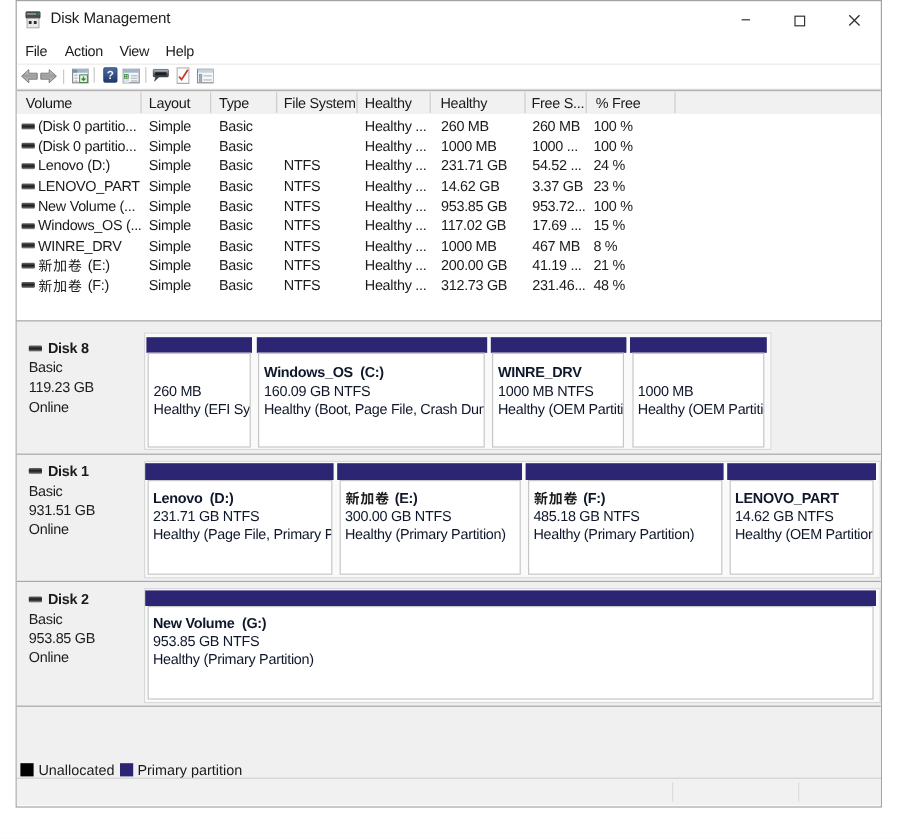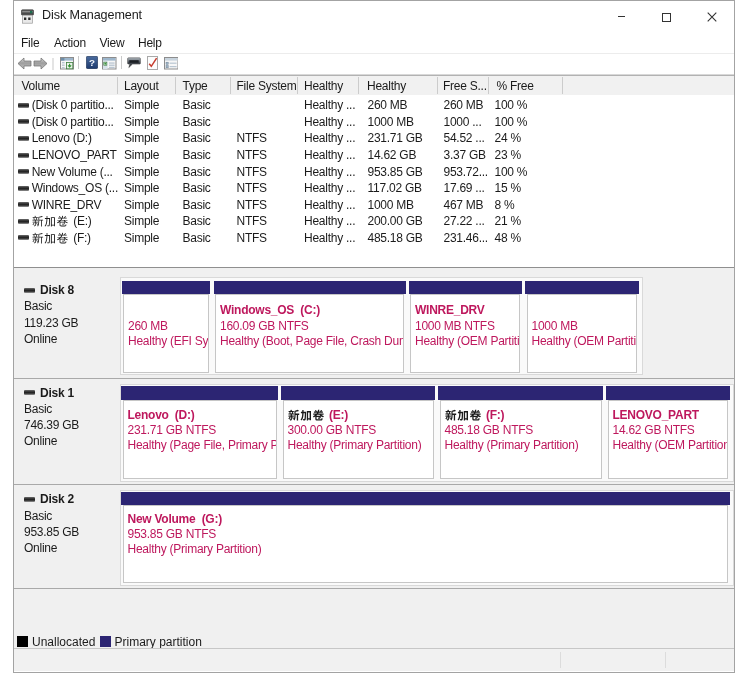--- a/index.html
+++ b/index.html
@@ -4,21 +4,21 @@
 body{width:750px;height:699px;background:#fff;font-family:"Liberation Sans",sans-serif;position:relative;overflow:hidden}
 #win{position:absolute;left:13px;top:0;width:720px;height:671px;border:1px solid #a3a3a3;background:#fff}
 .ab{position:absolute}
 .t{position:absolute;font-size:12px;color:#1b1b1b;white-space:nowrap;letter-spacing:-0.25px;transform:translateY(-50%)}
 .vicon{position:absolute;width:11px;height:5px;background:linear-gradient(#6d6d6d,#1f1f1f 45%,#3c3c3c 70%,#9a9a9a);border-radius:1px}
 .hl{position:absolute;height:1px}
 .vl{position:absolute;width:1px}
 .bx{position:absolute}
 .band{position:absolute;left:0;right:0;top:0;height:13.5px;background:#2c2573}
 .bod{position:absolute;left:1.5px;right:1.5px;top:13.5px;bottom:0;background:#fff;border:1px solid #c6c6c6;overflow:hidden}
-.bod div{font-size:12px;letter-spacing:-0.25px;white-space:nowrap;color:#be185d}
+.bod div{font-size:12px;letter-spacing:-0.25px;white-space:nowrap;color:#0f172a}
 .cont{position:absolute;border:1px solid #d9d9d9;background:#fafafa}
 </style></head><body>
 <div id="win">
 
 <svg class="ab" style="left:7px;top:8px" width="13" height="16" viewBox="0 0 13 16">
   <rect x="0.5" y="0.8" width="12" height="5.4" rx="0.9" fill="#4a4a4a" stroke="#333" stroke-width="0.6"></rect>
   <rect x="1.2" y="1.8" width="10.6" height="1.6" fill="#8d8d8d"></rect>
   <rect x="9" y="1.9" width="2.3" height="2.4" fill="#1e6e50"></rect>
   <rect x="1.5" y="6.2" width="10" height="8" fill="#e9e9e9" stroke="#9a9a9a" stroke-width="0.7"></rect>
   <rect x="3" y="8.5" width="2.3" height="2.5" fill="#2c2c2c"></rect>
@@ -192,32 +192,32 @@
 <div class="vicon" style="left:4px;top:123.7px"></div>
 <svg class="ab" style="left:17.7px;top:119.9px" width="37" height="13" viewBox="0 -10.6 37 13">
         <path d="M4.2 -2.5C4.5 -1.9 4.9 -1.1 5.1 -0.6L5.7 -1C5.6 -1.4 5.2 -2.2 4.8 -2.8ZM1.6 -2.7C1.3 -2 1 -1.3 0.5 -0.8C0.6 -0.7 1 -0.5 1.1 -0.3C1.5 -0.9 2 -1.7 2.3 -2.6ZM6.4 -8.6V-4.6C6.4 -3.1 6.3 -1.1 5.3 0.3C5.5 0.4 5.9 0.7 6 0.8C7.1 -0.7 7.2 -3 7.2 -4.6V-5H9V0.9H9.8V-5H11.1V-5.8H7.2V-8.1C8.5 -8.2 9.8 -8.5 10.8 -8.9L10 -9.5C9.2 -9.2 7.7 -8.8 6.4 -8.6ZM2.5 -9.6C2.7 -9.3 2.9 -8.9 3 -8.5H0.7V-7.8H5.8V-8.5H3.9C3.7 -8.9 3.5 -9.4 3.3 -9.8ZM4.4 -7.7C4.2 -7.2 4 -6.4 3.7 -5.9H0.5V-5.1H2.9V-3.9H0.6V-3.2H2.9V-0.2C2.9 -0.1 2.9 -0.1 2.8 -0.1C2.6 -0 2.3 -0 1.9 -0.1C2 0.2 2.1 0.5 2.1 0.7C2.7 0.7 3.1 0.7 3.4 0.5C3.6 0.4 3.7 0.2 3.7 -0.2V-3.2H5.9V-3.9H3.7V-5.1H6V-5.9H4.5C4.8 -6.4 5 -7 5.2 -7.6ZM1.5 -7.6C1.7 -7 1.9 -6.3 1.9 -5.9L2.7 -6.1C2.6 -6.5 2.4 -7.2 2.2 -7.7Z M18.9 -8.3V0.8H19.8V-0.1H22V0.7H22.9V-8.3ZM19.8 -0.9V-7.5H22V-0.9ZM14.6 -9.6 14.6 -7.5H12.9V-6.7H14.5C14.4 -3.8 14.1 -1.2 12.6 0.3C12.8 0.5 13.2 0.7 13.3 0.9C14.9 -0.8 15.3 -3.5 15.4 -6.7H17.1C17 -2.2 16.9 -0.6 16.7 -0.3C16.6 -0.2 16.5 -0.1 16.3 -0.1C16.1 -0.1 15.6 -0.1 15 -0.2C15.2 0.1 15.3 0.5 15.3 0.7C15.8 0.7 16.4 0.8 16.7 0.7C17 0.7 17.2 0.6 17.5 0.3C17.8 -0.2 17.9 -1.9 18 -7.1C18 -7.2 18 -7.5 18 -7.5H15.4L15.4 -9.6Z M28.1 -3.8H27.9C28.3 -4.1 28.7 -4.5 29 -5H31.7C32 -4.5 32.3 -4.1 32.7 -3.8ZM33.1 -9.5C32.8 -9 32.4 -8.2 32 -7.8H30.6C30.8 -8.4 31 -9 31.1 -9.7L30.2 -9.8C30.1 -9.1 29.9 -8.4 29.7 -7.8H28.2L28.7 -8.1C28.5 -8.5 28.1 -9.1 27.7 -9.5L27 -9.1C27.4 -8.7 27.8 -8.2 28 -7.8H26V-7H29.3C29.1 -6.6 28.8 -6.1 28.5 -5.7H25.3V-5H27.9C27.1 -4.2 26.2 -3.5 25 -3C25.2 -2.8 25.4 -2.5 25.5 -2.3C26.3 -2.6 27 -3.1 27.6 -3.5V-0.5C27.6 0.5 28 0.8 29.5 0.8C29.8 0.8 32.4 0.8 32.7 0.8C34 0.8 34.3 0.4 34.4 -1.1C34.2 -1.2 33.8 -1.3 33.6 -1.4C33.6 -0.2 33.4 -0 32.7 -0C32.1 -0 29.9 -0 29.5 -0C28.6 -0 28.4 -0.1 28.4 -0.5V-3H31.9C31.9 -2.3 31.8 -1.9 31.7 -1.8C31.6 -1.7 31.5 -1.7 31.3 -1.7C31.1 -1.7 30.5 -1.7 29.9 -1.8C30 -1.6 30.1 -1.3 30.1 -1.1C30.7 -1 31.4 -1 31.7 -1.1C32 -1.1 32.2 -1.1 32.4 -1.3C32.6 -1.6 32.7 -2.1 32.8 -3.4L32.8 -3.7C33.6 -3.1 34.4 -2.6 35.3 -2.3C35.5 -2.5 35.7 -2.8 35.9 -3C34.6 -3.3 33.5 -4.1 32.7 -5H35.5V-5.7H29.6C29.9 -6.1 30.1 -6.6 30.3 -7H34.7V-7.8H32.9C33.2 -8.2 33.6 -8.7 33.9 -9.2Z" fill="#1b1b1b"></path>
       </svg>
 <div class="t" style="left:59.2px;top:126.2px">(E:)</div>
 <div class="t" style="left:110px;top:126.2px">Simple</div>
 <div class="t" style="left:168.5px;top:126.2px">Basic</div>
 <div class="t" style="left:222.5px;top:126.2px">NTFS</div>
 <div class="t" style="left:290px;top:126.2px">Healthy ...</div>
 <div class="t" style="left:353.5px;top:126.2px">200.00 GB</div>
-<div class="t" style="left:429.5px;top:126.2px">27.22 ...</div>
+<div class="t" style="left:429.5px;top:126.2px">41.19 ...</div>
 <div class="t" style="left:480.5px;top:126.2px">21 %</div>
 <div class="vicon" style="left:4px;top:140.3px"></div>
 <svg class="ab" style="left:17.7px;top:136.5px" width="37" height="13" viewBox="0 -10.6 37 13">
         <path d="M4.2 -2.5C4.5 -1.9 4.9 -1.1 5.1 -0.6L5.7 -1C5.6 -1.4 5.2 -2.2 4.8 -2.8ZM1.6 -2.7C1.3 -2 1 -1.3 0.5 -0.8C0.6 -0.7 1 -0.5 1.1 -0.3C1.5 -0.9 2 -1.7 2.3 -2.6ZM6.4 -8.6V-4.6C6.4 -3.1 6.3 -1.1 5.3 0.3C5.5 0.4 5.9 0.7 6 0.8C7.1 -0.7 7.2 -3 7.2 -4.6V-5H9V0.9H9.8V-5H11.1V-5.8H7.2V-8.1C8.5 -8.2 9.8 -8.5 10.8 -8.9L10 -9.5C9.2 -9.2 7.7 -8.8 6.4 -8.6ZM2.5 -9.6C2.7 -9.3 2.9 -8.9 3 -8.5H0.7V-7.8H5.8V-8.5H3.9C3.7 -8.9 3.5 -9.4 3.3 -9.8ZM4.4 -7.7C4.2 -7.2 4 -6.4 3.7 -5.9H0.5V-5.1H2.9V-3.9H0.6V-3.2H2.9V-0.2C2.9 -0.1 2.9 -0.1 2.8 -0.1C2.6 -0 2.3 -0 1.9 -0.1C2 0.2 2.1 0.5 2.1 0.7C2.7 0.7 3.1 0.7 3.4 0.5C3.6 0.4 3.7 0.2 3.7 -0.2V-3.2H5.9V-3.9H3.7V-5.1H6V-5.9H4.5C4.8 -6.4 5 -7 5.2 -7.6ZM1.5 -7.6C1.7 -7 1.9 -6.3 1.9 -5.9L2.7 -6.1C2.6 -6.5 2.4 -7.2 2.2 -7.7Z M18.9 -8.3V0.8H19.8V-0.1H22V0.7H22.9V-8.3ZM19.8 -0.9V-7.5H22V-0.9ZM14.6 -9.6 14.6 -7.5H12.9V-6.7H14.5C14.4 -3.8 14.1 -1.2 12.6 0.3C12.8 0.5 13.2 0.7 13.3 0.9C14.9 -0.8 15.3 -3.5 15.4 -6.7H17.1C17 -2.2 16.9 -0.6 16.7 -0.3C16.6 -0.2 16.5 -0.1 16.3 -0.1C16.1 -0.1 15.6 -0.1 15 -0.2C15.2 0.1 15.3 0.5 15.3 0.7C15.8 0.7 16.4 0.8 16.7 0.7C17 0.7 17.2 0.6 17.5 0.3C17.8 -0.2 17.9 -1.9 18 -7.1C18 -7.2 18 -7.5 18 -7.5H15.4L15.4 -9.6Z M28.1 -3.8H27.9C28.3 -4.1 28.7 -4.5 29 -5H31.7C32 -4.5 32.3 -4.1 32.7 -3.8ZM33.1 -9.5C32.8 -9 32.4 -8.2 32 -7.8H30.6C30.8 -8.4 31 -9 31.1 -9.7L30.2 -9.8C30.1 -9.1 29.9 -8.4 29.7 -7.8H28.2L28.7 -8.1C28.5 -8.5 28.1 -9.1 27.7 -9.5L27 -9.1C27.4 -8.7 27.8 -8.2 28 -7.8H26V-7H29.3C29.1 -6.6 28.8 -6.1 28.5 -5.7H25.3V-5H27.9C27.1 -4.2 26.2 -3.5 25 -3C25.2 -2.8 25.4 -2.5 25.5 -2.3C26.3 -2.6 27 -3.1 27.6 -3.5V-0.5C27.6 0.5 28 0.8 29.5 0.8C29.8 0.8 32.4 0.8 32.7 0.8C34 0.8 34.3 0.4 34.4 -1.1C34.2 -1.2 33.8 -1.3 33.6 -1.4C33.6 -0.2 33.4 -0 32.7 -0C32.1 -0 29.9 -0 29.5 -0C28.6 -0 28.4 -0.1 28.4 -0.5V-3H31.9C31.9 -2.3 31.8 -1.9 31.7 -1.8C31.6 -1.7 31.5 -1.7 31.3 -1.7C31.1 -1.7 30.5 -1.7 29.9 -1.8C30 -1.6 30.1 -1.3 30.1 -1.1C30.7 -1 31.4 -1 31.7 -1.1C32 -1.1 32.2 -1.1 32.4 -1.3C32.6 -1.6 32.7 -2.1 32.8 -3.4L32.8 -3.7C33.6 -3.1 34.4 -2.6 35.3 -2.3C35.5 -2.5 35.7 -2.8 35.9 -3C34.6 -3.3 33.5 -4.1 32.7 -5H35.5V-5.7H29.6C29.9 -6.1 30.1 -6.6 30.3 -7H34.7V-7.8H32.9C33.2 -8.2 33.6 -8.7 33.9 -9.2Z" fill="#1b1b1b"></path>
       </svg>
 <div class="t" style="left:59.2px;top:142.8px">(F:)</div>
 <div class="t" style="left:110px;top:142.8px">Simple</div>
 <div class="t" style="left:168.5px;top:142.8px">Basic</div>
 <div class="t" style="left:222.5px;top:142.8px">NTFS</div>
 <div class="t" style="left:290px;top:142.8px">Healthy ...</div>
-<div class="t" style="left:353.5px;top:142.8px">485.18 GB</div>
+<div class="t" style="left:353.5px;top:142.8px">312.73 GB</div>
 <div class="t" style="left:429.5px;top:142.8px">231.46...</div>
 <div class="t" style="left:480.5px;top:142.8px">48 %</div>
 </div>
 
 <div class="hl" style="left:0;right:0;top:266px;background:#8f8f8f"></div>
 
 <div class="ab" id="pane" style="left:0;top:267px;width:720px;height:380px;background:#f0f0f0"></div>
 <div class="hl" style="left:0;right:0;top:377px;background:#a9a9a9"></div>
 <div class="hl" style="left:0;right:0;top:482.5px;background:#a9a9a9"></div>
 <div class="hl" style="left:0;right:0;top:586.5px;background:#a9a9a9"></div>
@@ -255,21 +255,21 @@
 <div class="bx" style="left:511px;top:279.5px;width:113.5px;height:92px">
       <div class="band"></div>
       <div class="bod">
         <div class="t" style="left:4px;top:30.5px">1000 MB</div>
         <div class="t" style="left:4px;top:46px">Healthy (OEM Partition)</div>
       </div>
     </div>
 <div class="vicon" style="left:10px;top:389px"></div>
     <div class="t" style="left:26px;top:391.5px;font-weight:bold">Disk 1</div>
     <div class="t" style="left:10px;top:407.5px">Basic</div>
-    <div class="t" style="left:10px;top:423.5px">746.39 GB</div>
+    <div class="t" style="left:10px;top:423.5px">931.51 GB</div>
     <div class="t" style="left:10px;top:439.5px">Online</div>
 <div class="bx" style="left:107px;top:385px;width:157px;height:93px">
       <div class="band"></div>
       <div class="bod">
         <div class="t" style="left:4px;top:14.8px;font-weight:bold">Lenovo&nbsp; (D:)</div>
         <div class="t" style="left:4px;top:29.799999999999997px">231.71 GB NTFS</div>
         <div class="t" style="left:4px;top:44.8px">Healthy (Page File, Primary Partition)</div>
       </div>
     </div>
 <div class="bx" style="left:267px;top:385px;width:154px;height:93px">

